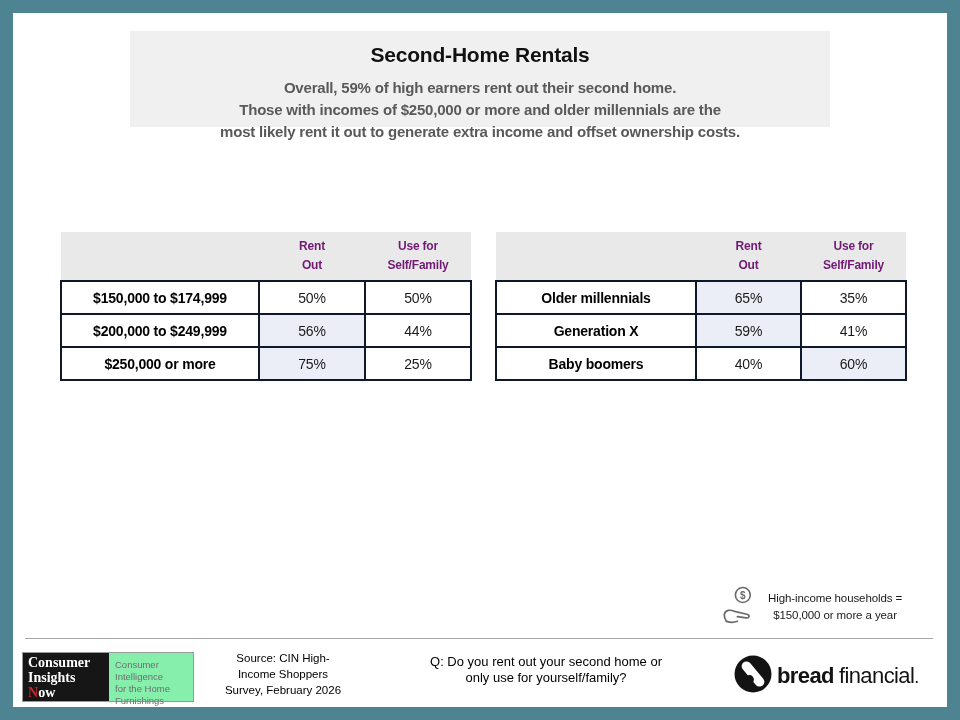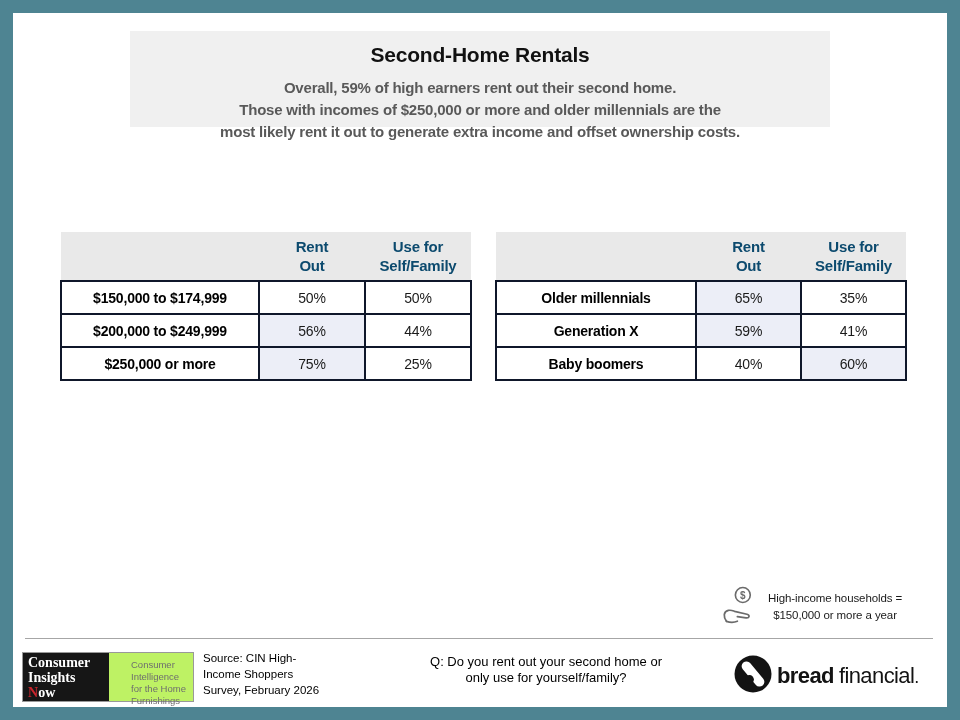--- a/index.html
+++ b/index.html
@@ -14,38 +14,38 @@
   .slide { position:relative; width:960px; height:720px; background:var(--slide-border); }
   .canvas { position:absolute; left:13px; top:13px; width:934px; height:694px; background:#ffffff; overflow:hidden; }
 
   
   .title-box { position:absolute; left:117px; top:18px; width:700px; height:96px; background:var(--title-box-bg); text-align:center; }
   .title { font-size:21px; font-weight:bold; color:#111111; margin-top:12px; letter-spacing:-0.2px; }
   .subtitle { margin-top:10px; font-size:15px; font-weight:bold; color:#595959; line-height:22px; letter-spacing:-0.2px; }
 
   
   table.data-table { position:absolute; border-collapse:collapse; table-layout:fixed; }
-  table.data-table th { background:var(--table-header-bg); color:#0c4a6e; font-weight:bold; font-size:15px; line-height:19px; height:49px; text-align:center; vertical-align:middle; border:none; letter-spacing:-0.2px; }
+  table.data-table th { background:var(--table-header-bg); color:#701a75; font-weight:bold; font-size:12px; line-height:19px; height:49px; text-align:center; vertical-align:middle; border:none; letter-spacing:-0.2px; }
   table.data-table td { border:2px solid #0f172a; height:33px; text-align:center; vertical-align:middle; font-size:14px; color:#1a1a1a; background:#ffffff; letter-spacing:-0.2px; }
   table.data-table td.lbl { font-weight:bold; color:#000000; }
   table.data-table td.hl { background:var(--cell-highlight); }
   #income-table { left:47px; top:219px; width:410px; }
   #generation-table { left:482px; top:219px; width:410px; }
 
   
   .note { position:absolute; left:708px; top:572px; display:flex; align-items:center; gap:7px; }
   .note-text { font-size:11.5px; color:#1a1a1a; text-align:center; line-height:17px; letter-spacing:-0.1px; }
 
   
   .footer-line { position:absolute; left:12px; top:625px; width:908px; height:0; border-top:1px solid #a6a6a6; }
-  .cin-logo { position:absolute; left:9px; top:639px; width:172px; height:50px; border:1px solid #999999; display:flex; background:#bef264;gap:16px; }
+  .cin-logo { position:absolute; left:9px; top:639px; width:172px; height:50px; border:1px solid #999999; display:flex; background:#86efac; }
   .cin-black { width:86px; height:100%; background:#161616; color:#ffffff; font-family:"Liberation Serif", serif; font-weight:bold; font-size:14px; line-height:15px; padding:2px 0 0 5px; }
   .cin-red-letter { color:var(--cin-red); }
   .cin-tagline { flex:1; font-size:9.5px; color:#6e6e6e; line-height:12px; padding:6px 0 0 6px; }
-  .source-text { position:absolute; left:190px; top:637px; width:160px; text-align:left; font-size:11.5px; line-height:16px; color:#000000; }
+  .source-text { position:absolute; left:190px; top:637px; width:160px; text-align:center; font-size:11.5px; line-height:16px; color:#000000; }
   .question-text { position:absolute; left:378px; top:641px; width:310px; text-align:center; font-size:13px; line-height:16px; color:#000000; }
   .brand { position:absolute; left:720px; top:641px; height:44px; display:flex; align-items:center; gap:4px; }
   .brand-text { font-size:22px; color:#131313; letter-spacing:-0.6px; white-space:nowrap; }
   .brand-bold { font-weight:bold; margin-right:5px; }
   .brand-suffix { font-size:18px; }
 </style>
 </head>
 <body>
 
 <div class="slide">

